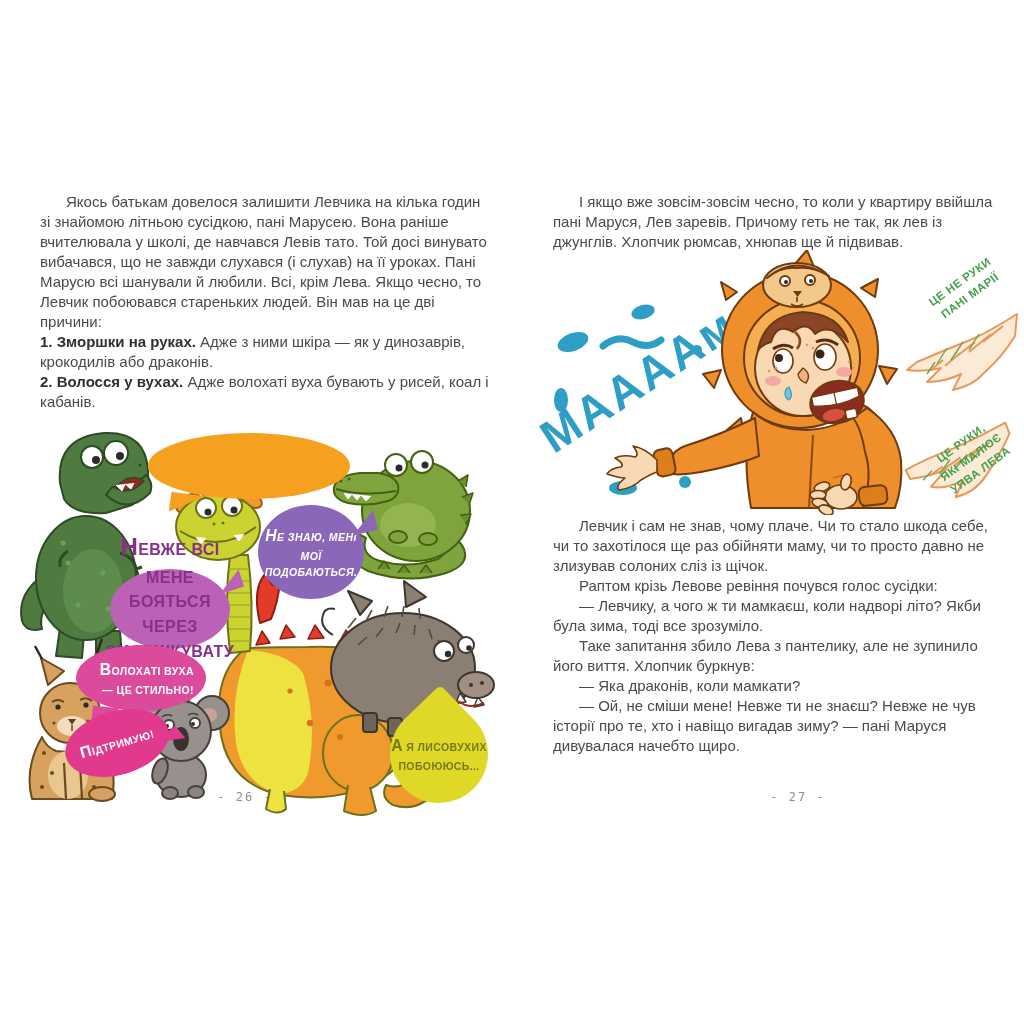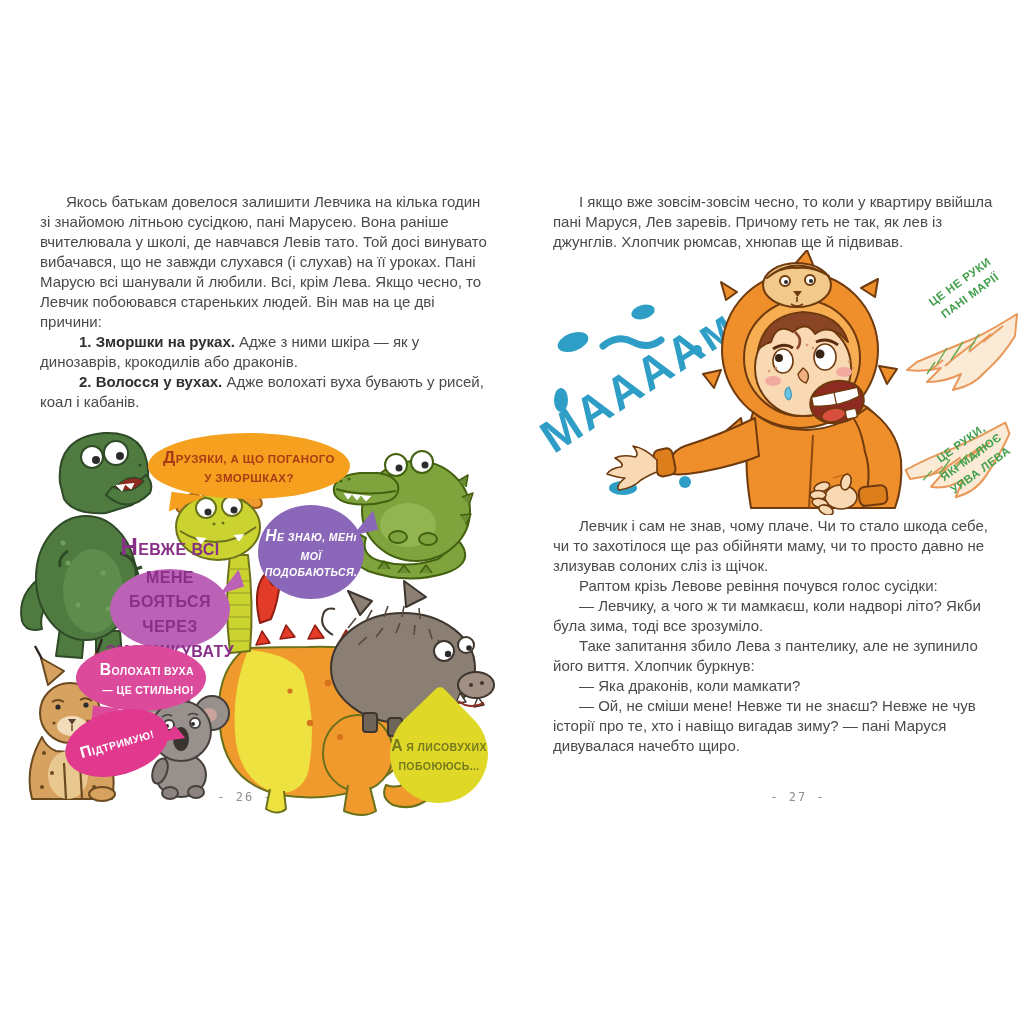--- a/index.html
+++ b/index.html
@@ -1,21 +1,21 @@
 <!DOCTYPE html>
 <html><head>
 <meta charset="utf-8">
 <style>
   html,body{margin:0;padding:0;background:#ffffff;}
   .sheet{position:relative;width:1024px;height:1024px;background:#ffffff;overflow:hidden;
          font-family:"Liberation Sans",sans-serif;color:#4a4a4a;}
   .col{position:absolute;font-size:15px;line-height:20px;}
   .col p{margin:0;}
   .col p.indent{text-indent:26px;}
-  .col b{color:#303030;margin-left:39px;}
+  .col b{color:#303030;}
   .pagenum{position:absolute;width:90px;text-align:center;font-family:"DejaVu Sans Mono",monospace;
            font-size:12px;color:#8f8f8f;letter-spacing:2px;}
   
   .scene{position:absolute;}
   .scene svg{position:absolute;left:0;top:0;z-index:2;}
   
   .bubble{position:absolute;z-index:5;border-radius:50%;display:flex;align-items:center;justify-content:center;
           text-align:center;padding:6px 12px;box-sizing:border-box;}
   .btxt{display:block;font-size:10.5px;line-height:1.55;font-weight:bold;letter-spacing:.4px;
         text-transform:uppercase;}
@@ -212,21 +212,20 @@
         <circle cx="185" cy="301" r="2" fill="#2b2b2b" stroke="none"></circle>
         <path d="M154,294 q5,-4 10,-1 M180,292 q5,-3 10,0" fill="none" stroke-width="1.6"></path>
         <ellipse cx="173" cy="316" rx="8" ry="12" fill="#39332F" stroke="none"></ellipse>
         <ellipse cx="152" cy="348" rx="7" ry="13" fill="#8A837F" transform="rotate(18 152 348)"></ellipse>
         <ellipse cx="162" cy="370" rx="8" ry="6" fill="#8A837F"></ellipse>
         <ellipse cx="188" cy="369" rx="8" ry="6" fill="#8A837F"></ellipse>
       </g>
     </svg>
 
     <div class="bubble b-orange">
-      <span class="btxt">Друзяки, а що поганого у зморшках?</span>
         <i class="tail"></i>
     </div>
     <div class="bubble b-purple">
       <span class="btxt">Не знаю, мені мої подобаються.</span>
         <i class="tail"></i>
     </div>
     <div class="bubble b-magenta">
       <span class="btxt">Невже всі мене бояться через зморшкувату шию?!</span>
         <i class="tail"></i>
     </div>

